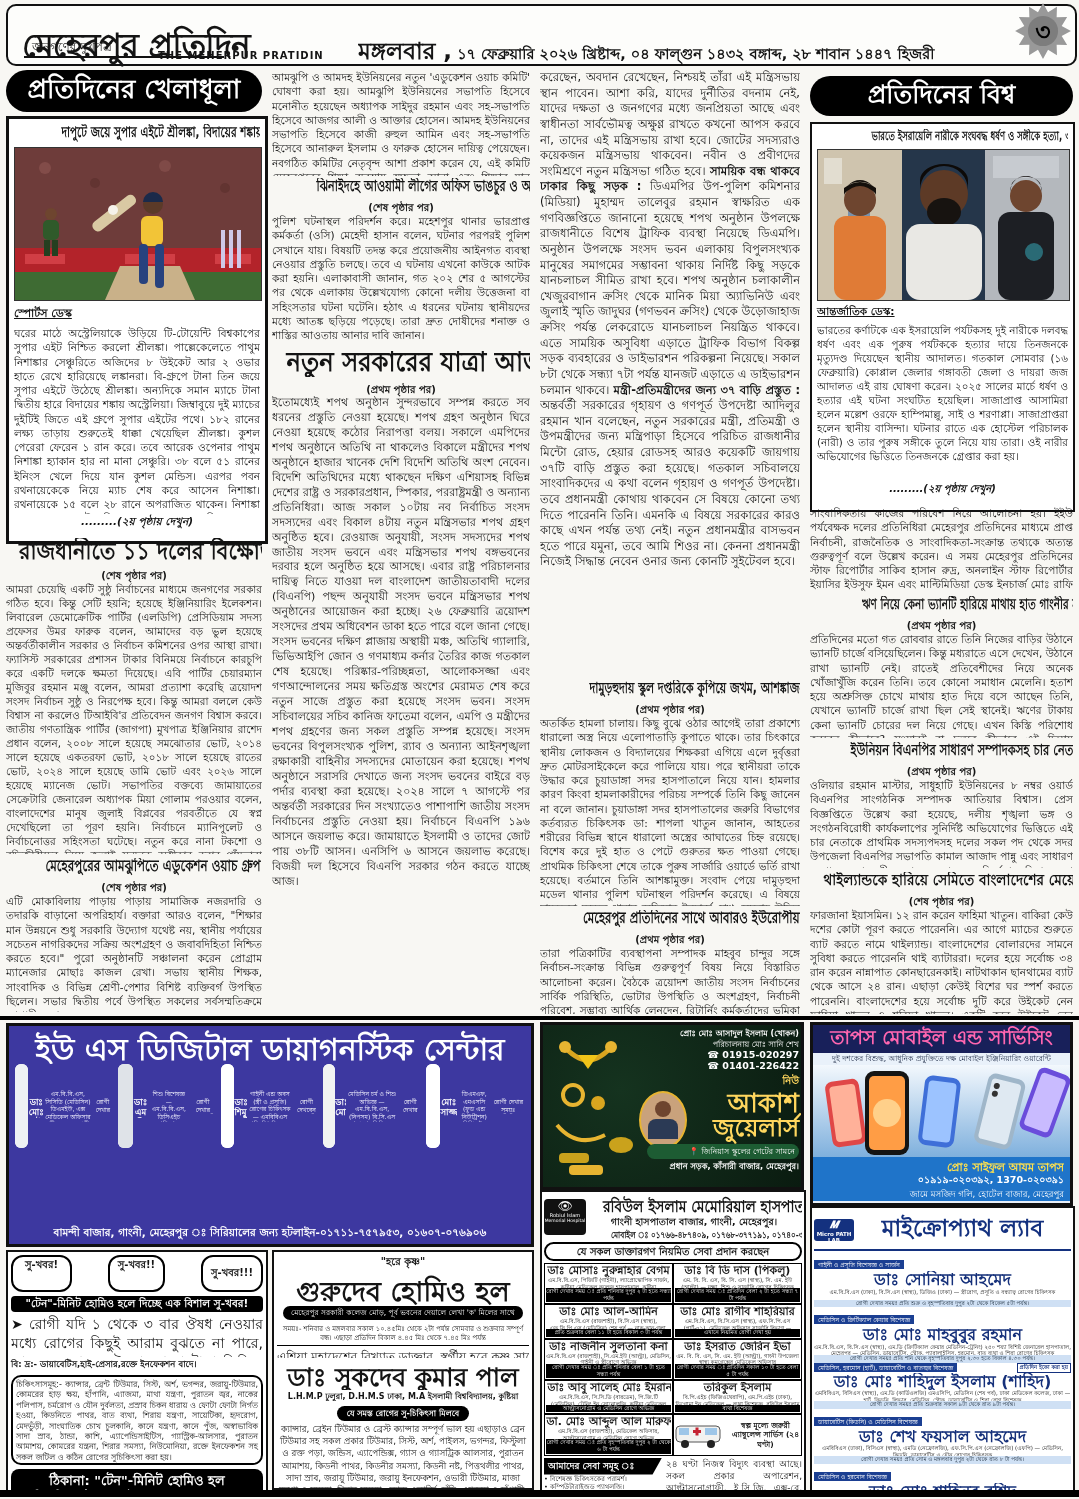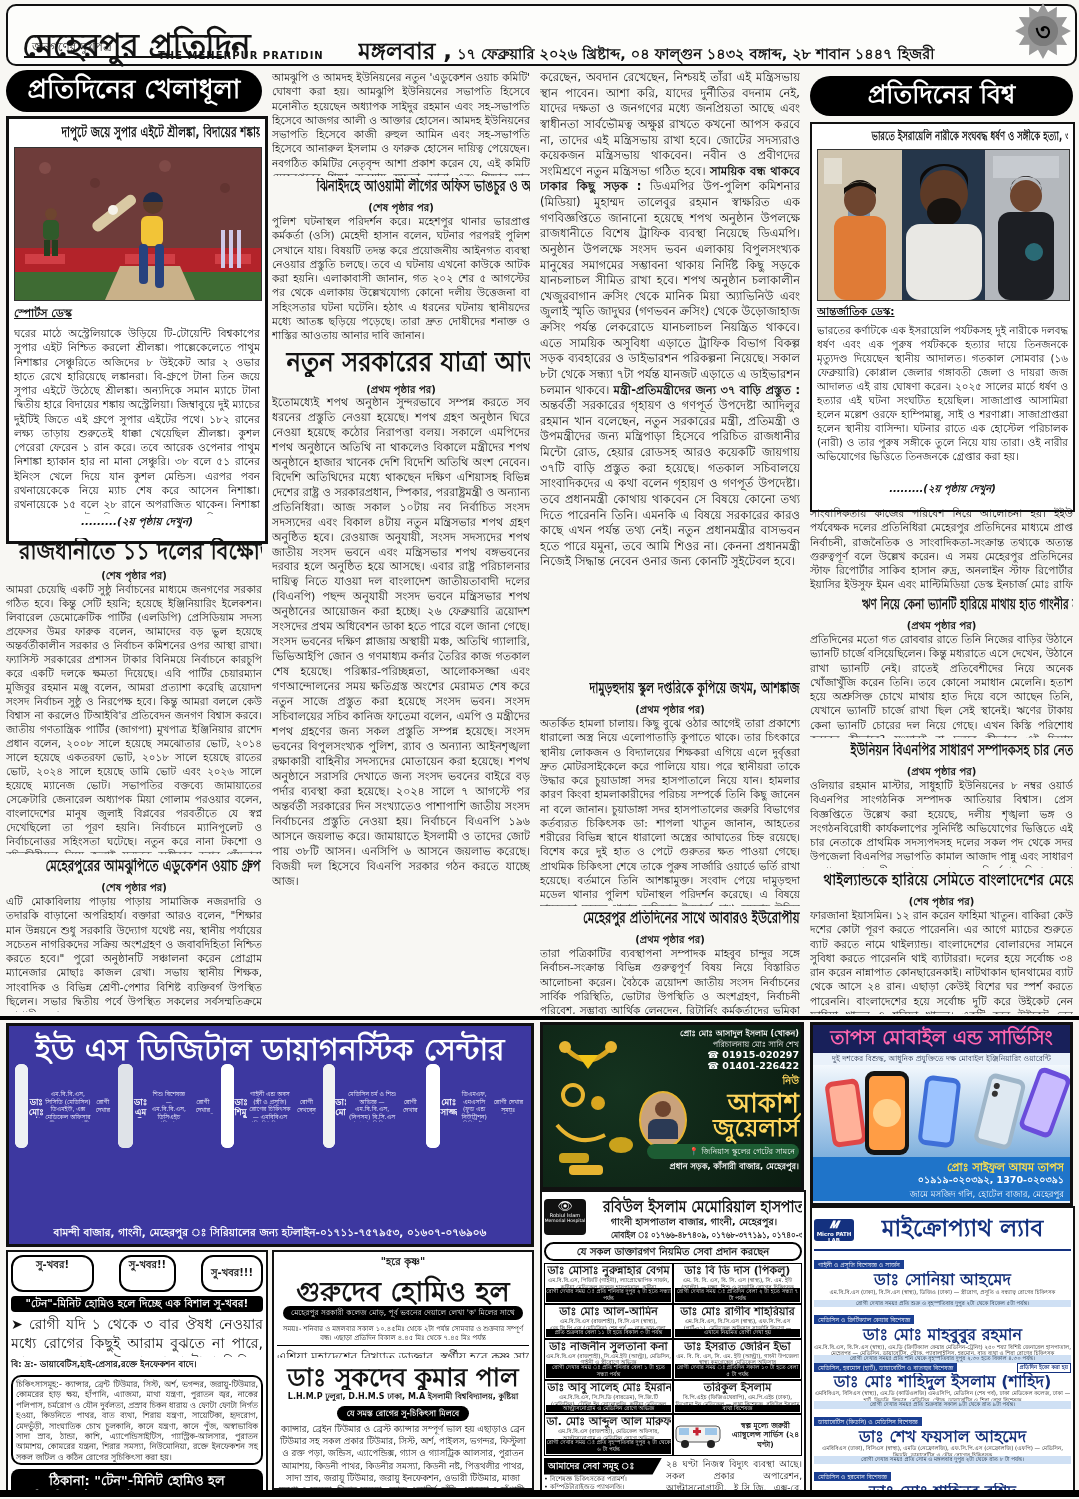--- a/index.html
+++ b/index.html
@@ -250,21 +250,21 @@
         <div class="uname"><span>মোঃ সাজ্জাদ মাশরাফি (লিখন)</span></div>
         <div class="udet">ডিএমএফ, এমএসসি (ফুড এন্ড নিউট্রিশন) বিপিএইচ (এপিডেমিওলজি) সিএমইউটি (ঢাকা)</div>
         <div class="uhrs">রোগী দেখার সময়ঃ প্রতিদিন সকাল ৯ টা থেকে সন্ধ্যা ৬ টা পর্যন্ত নিয়মিত রোগী দেখছেন।</div>
       </div>
     </div>
     <div class="ctr" style="position:absolute;bottom:2px;left:0;width:100%;font-size:10.5px;font-weight:700;overflow:hidden;"><span class="fit">বামন্দী বাজার, গাংনী, মেহেরপুর ঃ সিরিয়ালের জন্য হটলাইন-০১৭১১-৭৫৭৯৫৩, ০১৬০৭-০৭৬৯০৬</span></div>
   </div>
 
   <div class="abs" style="left:6px;top:1250px;width:252px;height:232px;border:2px solid #111;background:#fff;padding:3px;overflow:hidden;">
     <div style="display:flex;justify-content:space-between;">
-      <span style="border:2px solid #000;border-radius:12px;padding:0 23px;font-size:10px;font-weight:800;">সু-খবর!</span>
+      <span style="border:2px solid #000;border-radius:12px;padding:0 12px;font-size:10px;font-weight:800;">সু-খবর!</span>
       <span style="border:2px solid #000;border-radius:12px;padding:0 8px;font-size:10px;font-weight:800;">সু-খবর!!</span>
       <span style="border:2px solid #000;border-radius:12px;padding:8px 8px;font-size:10px;font-weight:800;">সু-খবর!!!</span>
     </div>
     <div class="ctr" style="background:#000;color:#fff;border-radius:4px;font-size:10.5px;font-weight:700;margin-top:4px;height:16px;overflow:hidden;"><span class="fit">"টেন"-মিনিট হোমিও হলে দিচ্ছে এক বিশাল সু-খবর!</span></div>
     <div class="bd" style="font-size:14px;height:42px;margin-top:3px;">➤ রোগী যদি ১ থেকে ৩ বার ঔষধ নেওয়ার মধ্যে রোগের কিছুই আরাম বুঝতে না পারে, তাহলে ৩ বারের ঔষধের পুরো টাকা ফিরিয়ে নেওয়া হবে ইনশাআল্লাহ।</div>
     <div style="font-size:8.5px;font-weight:700;margin-top:1px;">বি: দ্র:- ডায়াবেটিস,হাই-প্রেসার,রক্তে ইনফেকশন বাদে।</div>
     <div class="bd" style="border:2px solid #000;border-radius:10px;padding:3px;font-size:8px;height:80px;margin-top:3px;line-height:1.3;">চিকিৎসাসমূহ:- ক্যান্সার, ব্রেন্ট টিউমার, সিস্ট, অর্শ, ভগন্দর, জরায়ু-টিউমার, কোমরের হাড় ক্ষয়, হাঁপানি, এ্যাজমা, মাথা যন্ত্রণা, পুরাতন জ্বর, নাকের পলিপাস, চর্মরোগ ও যৌন দুর্বলতা, প্রস্রাব চিকন ধারায় ও ফোটা ফোটা নির্গত হওয়া, কিডনিতে পাথর, বাত ব্যথা, শিরায় যন্ত্রণা, সায়েটিকা, হৃদরোগ, মেদভুঁড়ী, সাংঘাতিক চোখ চুলকানি, কানে যন্ত্রণা, কানে পুঁজ, অস্বাভাবিক সাদা স্রাব, ঠান্ডা, কাশি, এ্যাপেন্ডিসাইটিস, গ্যাস্ট্রিক-আলসার, পুরাতন আমাশয়, কোমরের যন্ত্রনা, শিরার সমস্যা, নিউমোনিয়া, রক্তে ইনফেকশন সহ সকল জটিল ও কঠিন রোগের সুচিকিৎসা করা হয়।</div>
     <div class="ctr" style="background:#000;color:#fff;border-radius:8px;margin-top:4px;padding:2px 0;">
       <div style="font-size:13px;font-weight:800;overflow:hidden;height:17px;"><span class="fit">ঠিকানা: "টেন"-মিনিট হোমিও হল</span></div>
       <div style="font-size:10px;font-weight:700;overflow:hidden;height:14px;"><span class="fit">ভূমি অফিসের উত্তর পার্শ্বে, চার রাস্তার মোড়, মেহেরপুর।</span></div>

